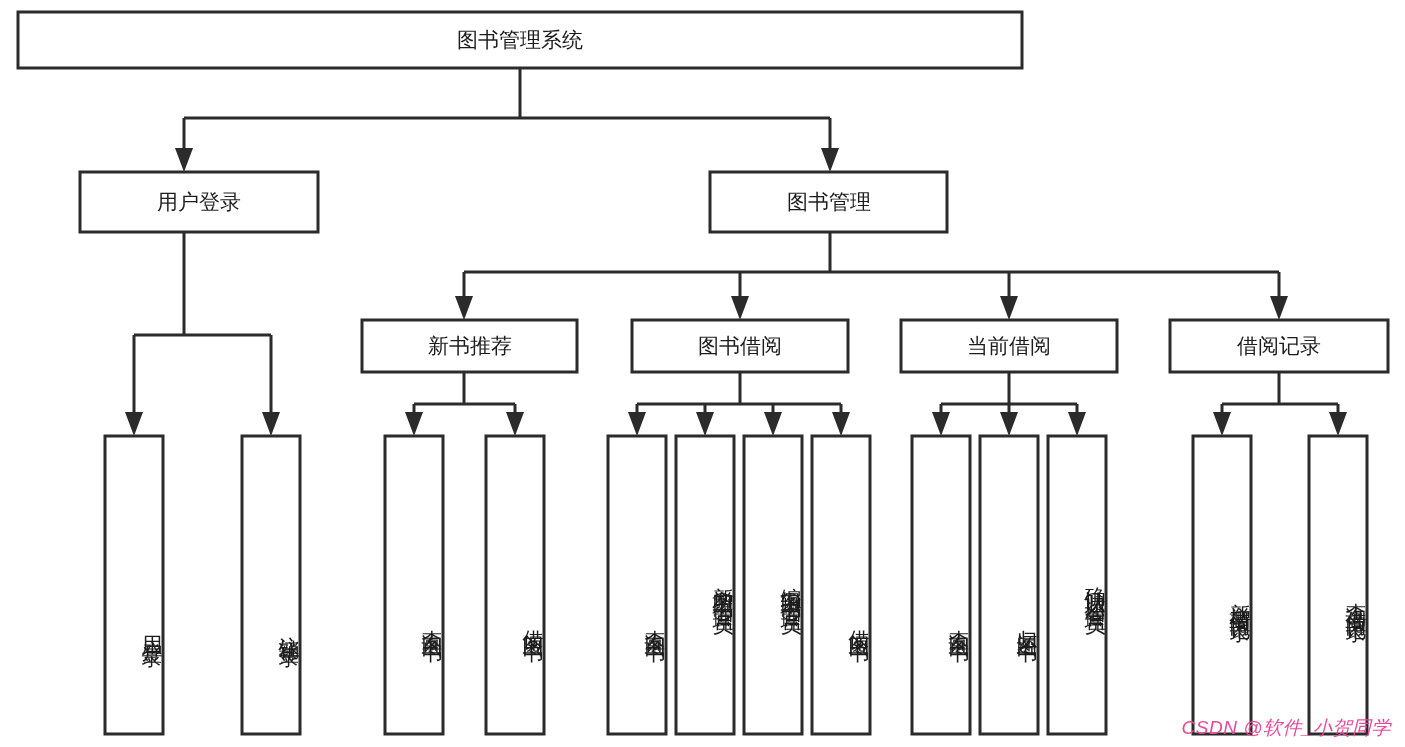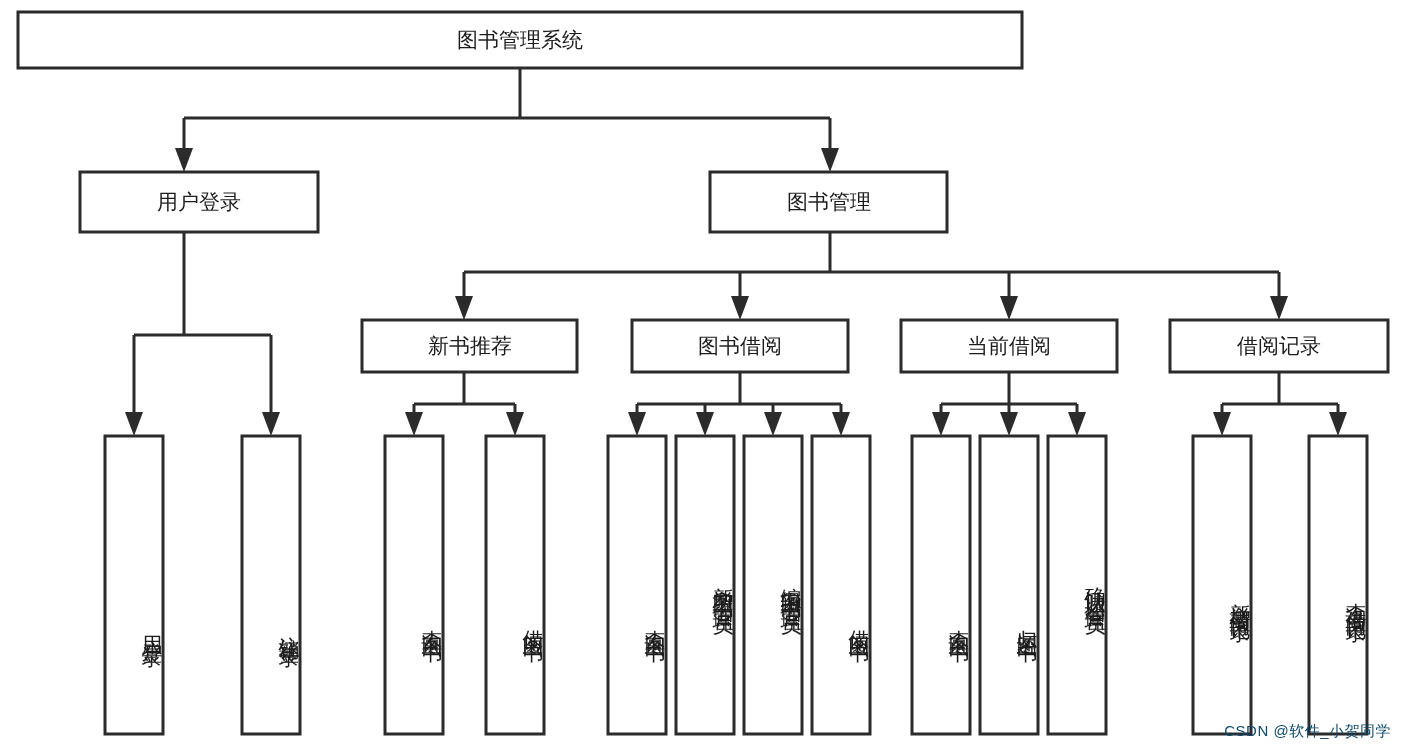--- a/index.html
+++ b/index.html
@@ -62,24 +62,25 @@
     line-height: 1.05;
     letter-spacing: 4px;
     color: #1c1c1c;
     white-space: nowrap;
     pointer-events: none;
   }
   .watermark {
     position: absolute;
     right: 14px;
     bottom: 6px;
-    font-size: 15px;
-    color: #0c4a6e;
+    font-size: 19px;
+    color: #ec4899;
     letter-spacing: 0.5px;
     white-space: nowrap;
+    font-style: italic;
   }
 </style>
 </head>
 <body>
 
 <div id="diagram-root">
 
   <svg id="flowchart" viewBox="0 0 1405 747">
 
     <g>

